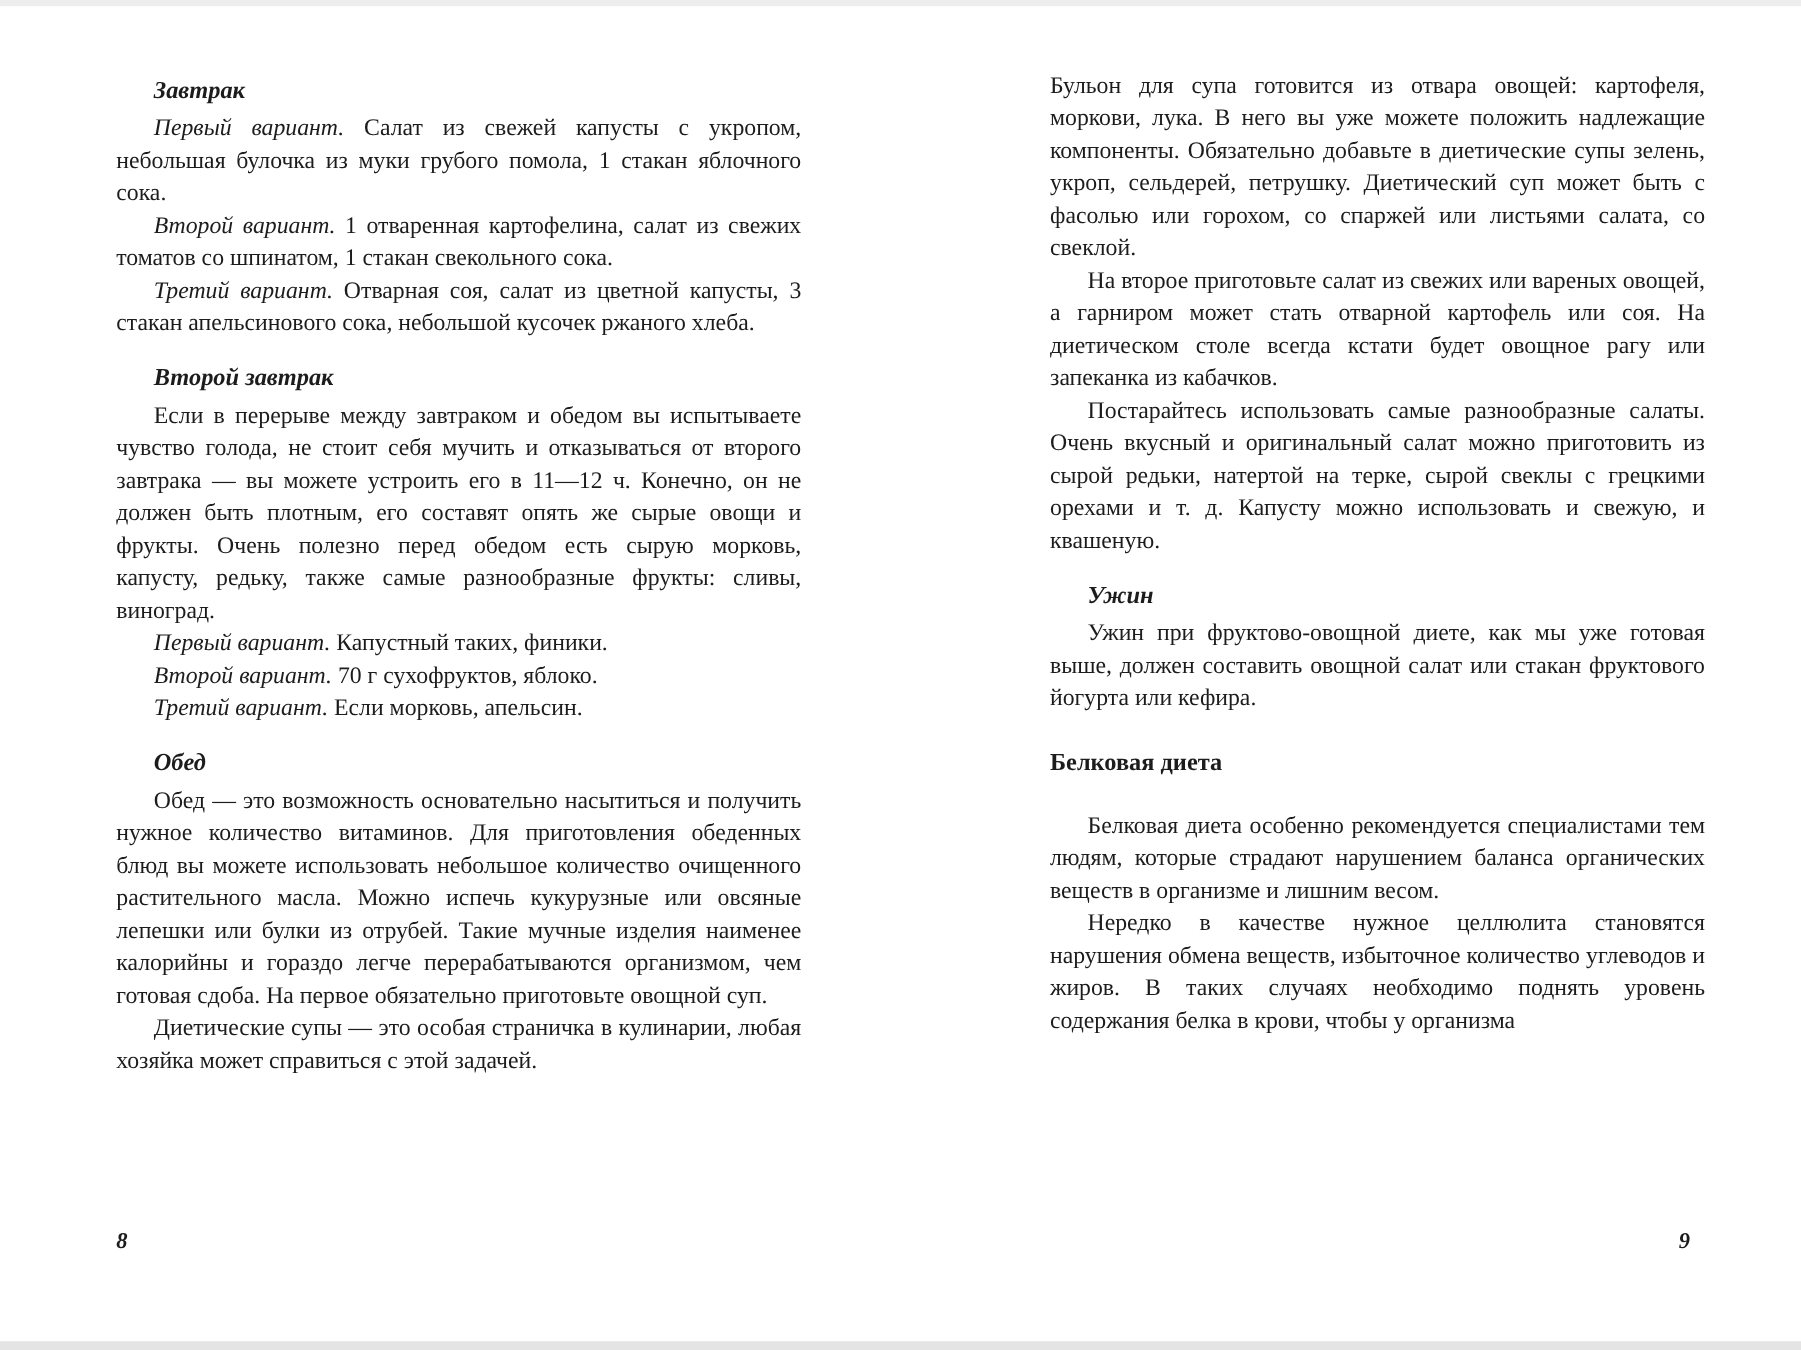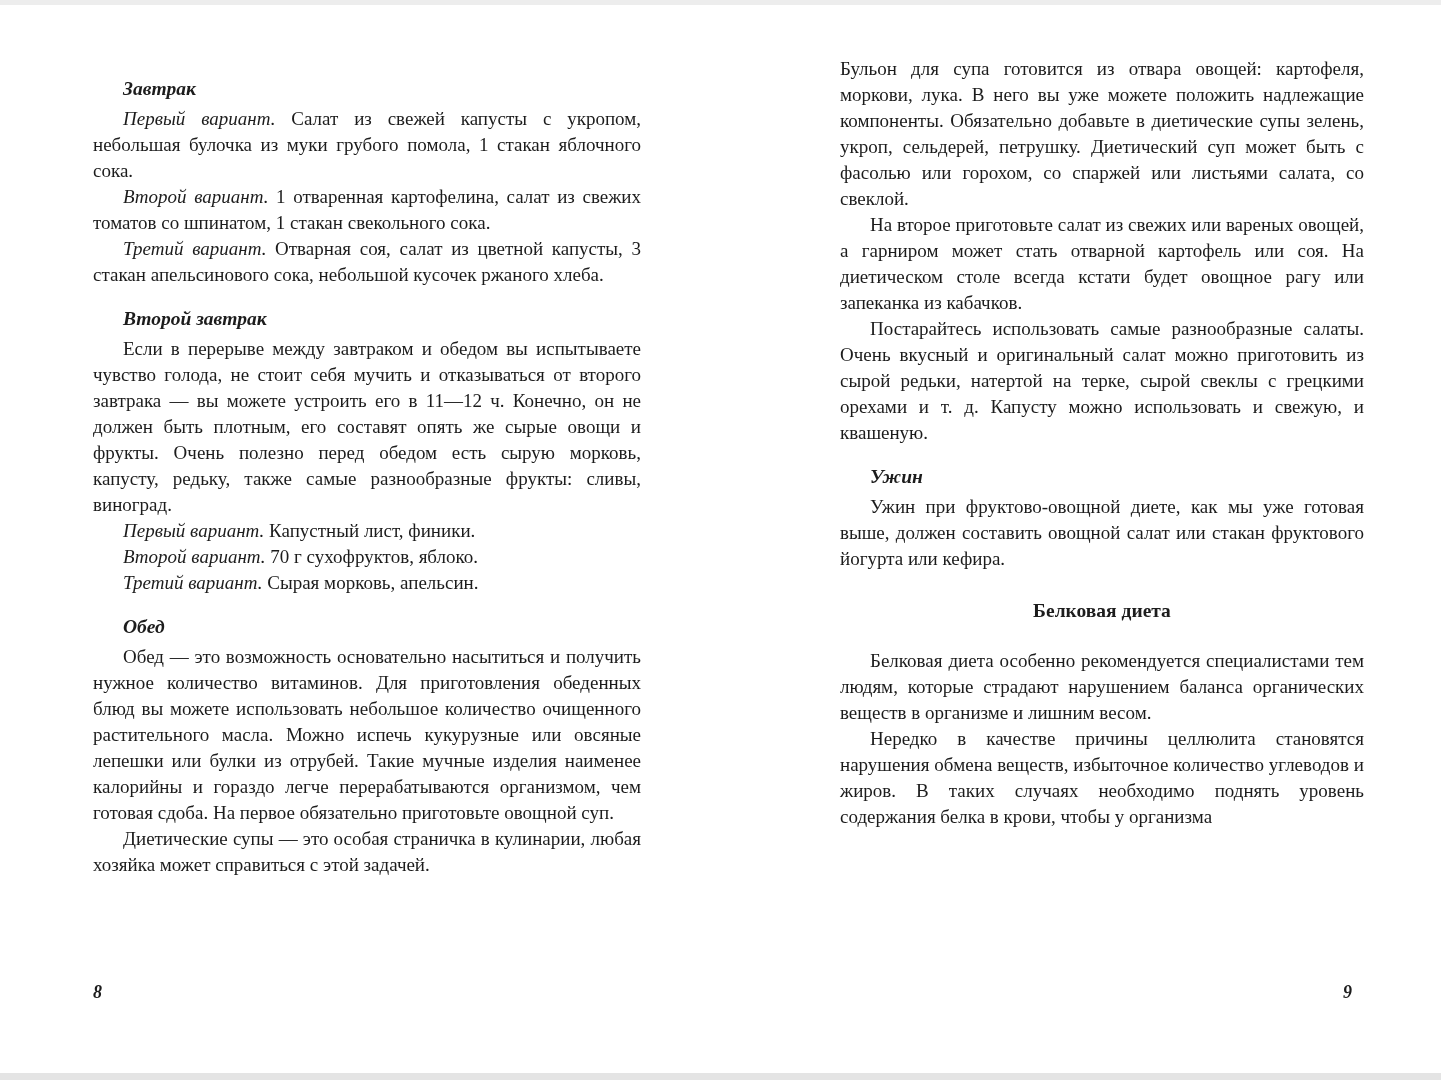--- a/index.html
+++ b/index.html
@@ -35,27 +35,26 @@
   .noindent { text-indent: 0; }
   .heading {
     font-weight: bold;
     font-style: italic;
     font-size: 19.5px;
     line-height: 26px;
     text-indent: 30px;
     text-align: left;
     margin: 18px 0 4px 0;
   }
-  .heading.first { margin-top: 16px; }
+  .heading.first { margin-top: 0; }
   .variant-label { font-style: italic; }
   .variant-label::after { content: " "; }
   .chapter-heading {
     font-weight: bold;
     font-style: normal;
-    text-align: center;
     text-indent: 0;
     font-size: 19.5px;
     margin: 26px 0 24px 0;
   }
   .page-num {
     position: absolute;
     top: 982px;
     font-weight: bold;
     font-style: italic;
     font-size: 18px;
@@ -76,25 +75,25 @@
   <p class="indent"><span class="variant-label">Первый вариант.</span><span>Салат из свежей капусты с укропом, небольшая булочка из муки грубого помола, 1 стакан яблочного сока.</span></p>
 
   <p class="indent"><span class="variant-label">Второй вариант.</span><span>1 отваренная картофелина, салат из свежих томатов со шпинатом, 1 стакан свекольного сока.</span></p>
 
   <p class="indent"><span class="variant-label">Третий вариант.</span><span>Отварная соя, салат из цветной капусты, 3 стакан апельсинового сока, небольшой кусочек ржаного хлеба.</span></p>
 
   <h3 class="heading">Второй завтрак</h3>
 
   <p class="indent">Если в перерыве между завтраком и обедом вы испытываете чувство голода, не стоит себя мучить и отказываться от второго завтрака — вы можете устроить его в 11—12 ч. Конечно, он не должен быть плотным, его составят опять же сырые овощи и фрукты. Очень полезно перед обедом есть сырую морковь, капусту, редьку, также самые разнообразные фрукты: сливы, виноград.</p>
 
-  <p class="indent"><span class="variant-label">Первый вариант.</span><span>Капустный лист, финики.</span></p>
+  <p class="indent"><span class="variant-label">Первый вариант.</span><span>Капустный таких, финики.</span></p>
 
   <p class="indent"><span class="variant-label">Второй вариант.</span><span>70 г сухофруктов, яблоко.</span></p>
 
-  <p class="indent"><span class="variant-label">Третий вариант.</span><span>Сырая морковь, апельсин.</span></p>
+  <p class="indent"><span class="variant-label">Третий вариант.</span><span>Если морковь, апельсин.</span></p>
 
   <h3 class="heading">Обед</h3>
 
   <p class="indent">Обед — это возможность основательно насытиться и получить нужное количество витаминов. Для приготовления обеденных блюд вы можете использовать небольшое количество очищенного растительного масла. Можно испечь кукурузные или овсяные лепешки или булки из отрубей. Такие мучные изделия наименее калорийны и гораздо легче перерабатываются организмом, чем готовая сдоба. На первое обязательно приготовьте овощной суп.</p>
 
   <p class="indent">Диетические супы — это особая страничка в кулинарии, любая хозяйка может справиться с этой задачей.</p>
 </div>
 
 <div class="page page-right">
   <p class="noindent">Бульон для супа готовится из отвара овощей: картофеля, моркови, лука. В него вы уже можете положить надлежащие компоненты. Обязательно добавьте в диетические супы зелень, укроп, сельдерей, петрушку. Диетический суп может быть с фасолью или горохом, со спаржей или листьями салата, со свеклой.</p>
@@ -105,17 +104,17 @@
 
 
   <h3 class="heading">Ужин</h3>
 
   <p class="indent">Ужин при фруктово-овощной диете, как мы уже готовая выше, должен составить овощной салат или стакан фруктового йогурта или кефира.</p>
 
   <h3 class="heading chapter-heading">Белковая диета</h3>
 
   <p class="indent">Белковая диета особенно рекомендуется специалистами тем людям, которые страдают нарушением баланса органических веществ в организме и лишним весом.</p>
 
-  <p class="indent">Нередко в качестве причины целлюлита становятся нарушения обмена веществ, избыточное количество углеводов и жиров. В таких случаях необходимо поднять уровень содержания белка в крови, чтобы у организма</p>
+  <p class="indent">Нередко в качестве нужное целлюлита становятся нарушения обмена веществ, избыточное количество углеводов и жиров. В таких случаях необходимо поднять уровень содержания белка в крови, чтобы у организма</p>
 </div>
 
 <div class="page-num page-num-left">8</div>
 <div class="page-num page-num-right">9</div>
 
 </body></html>

